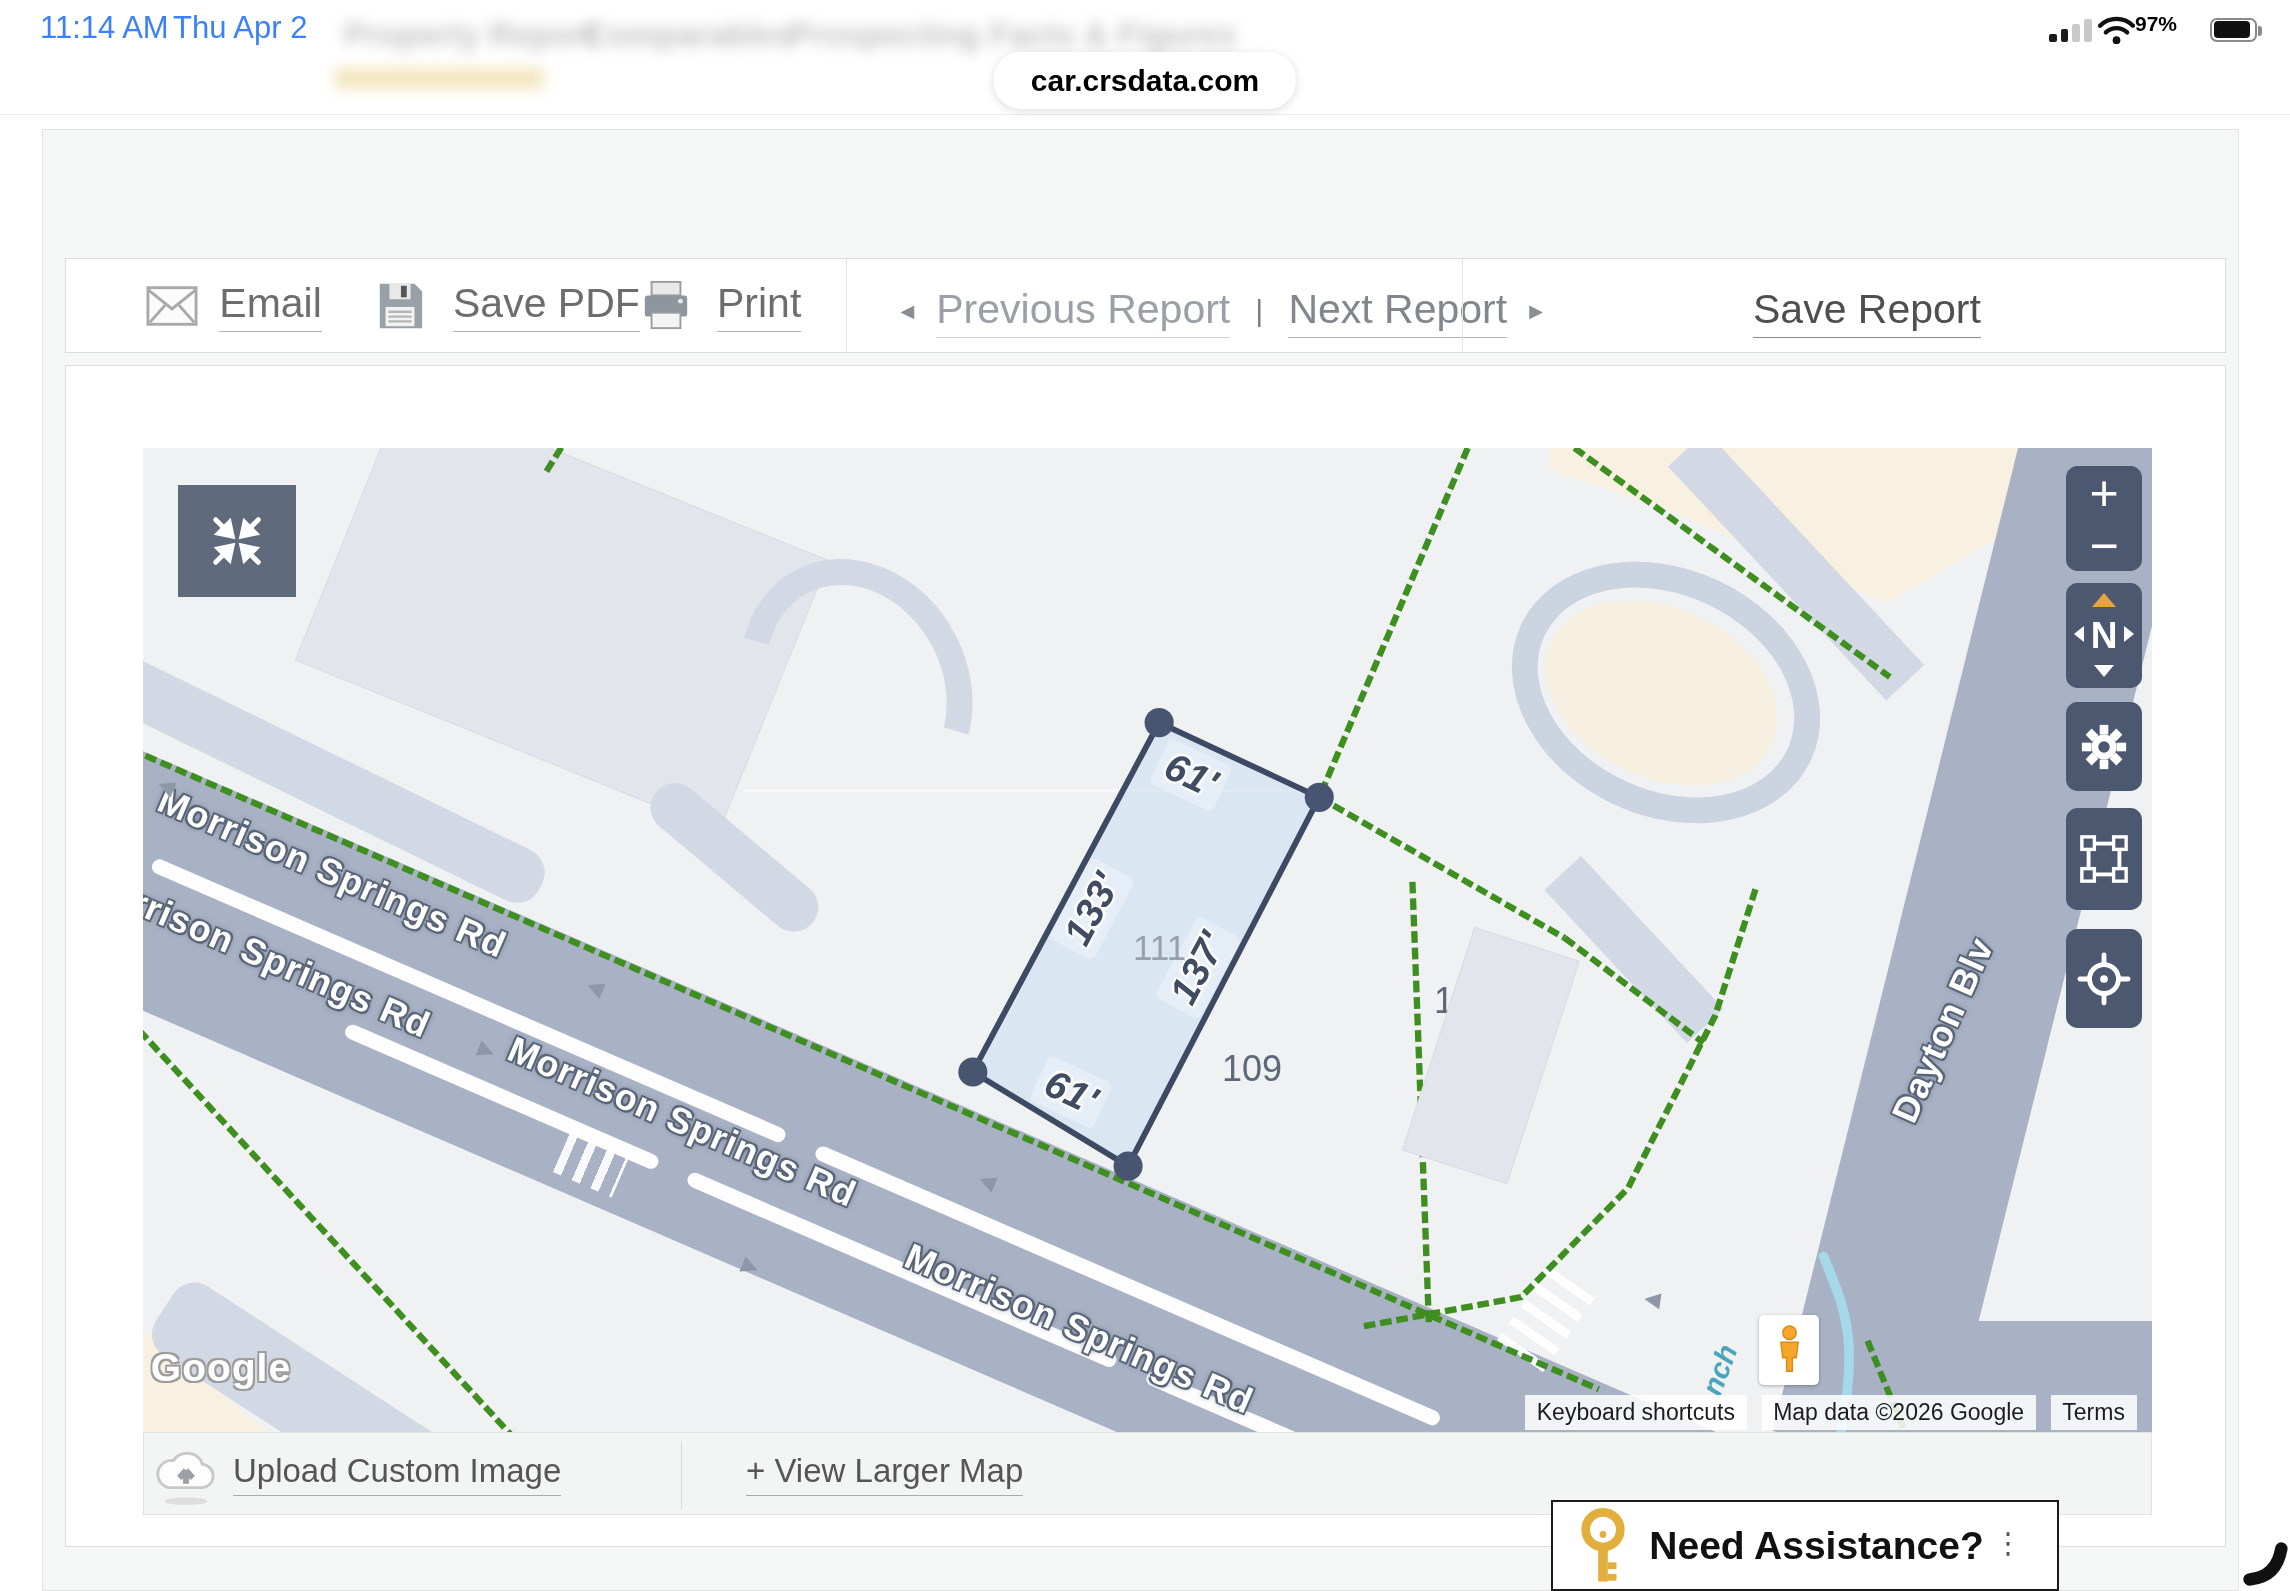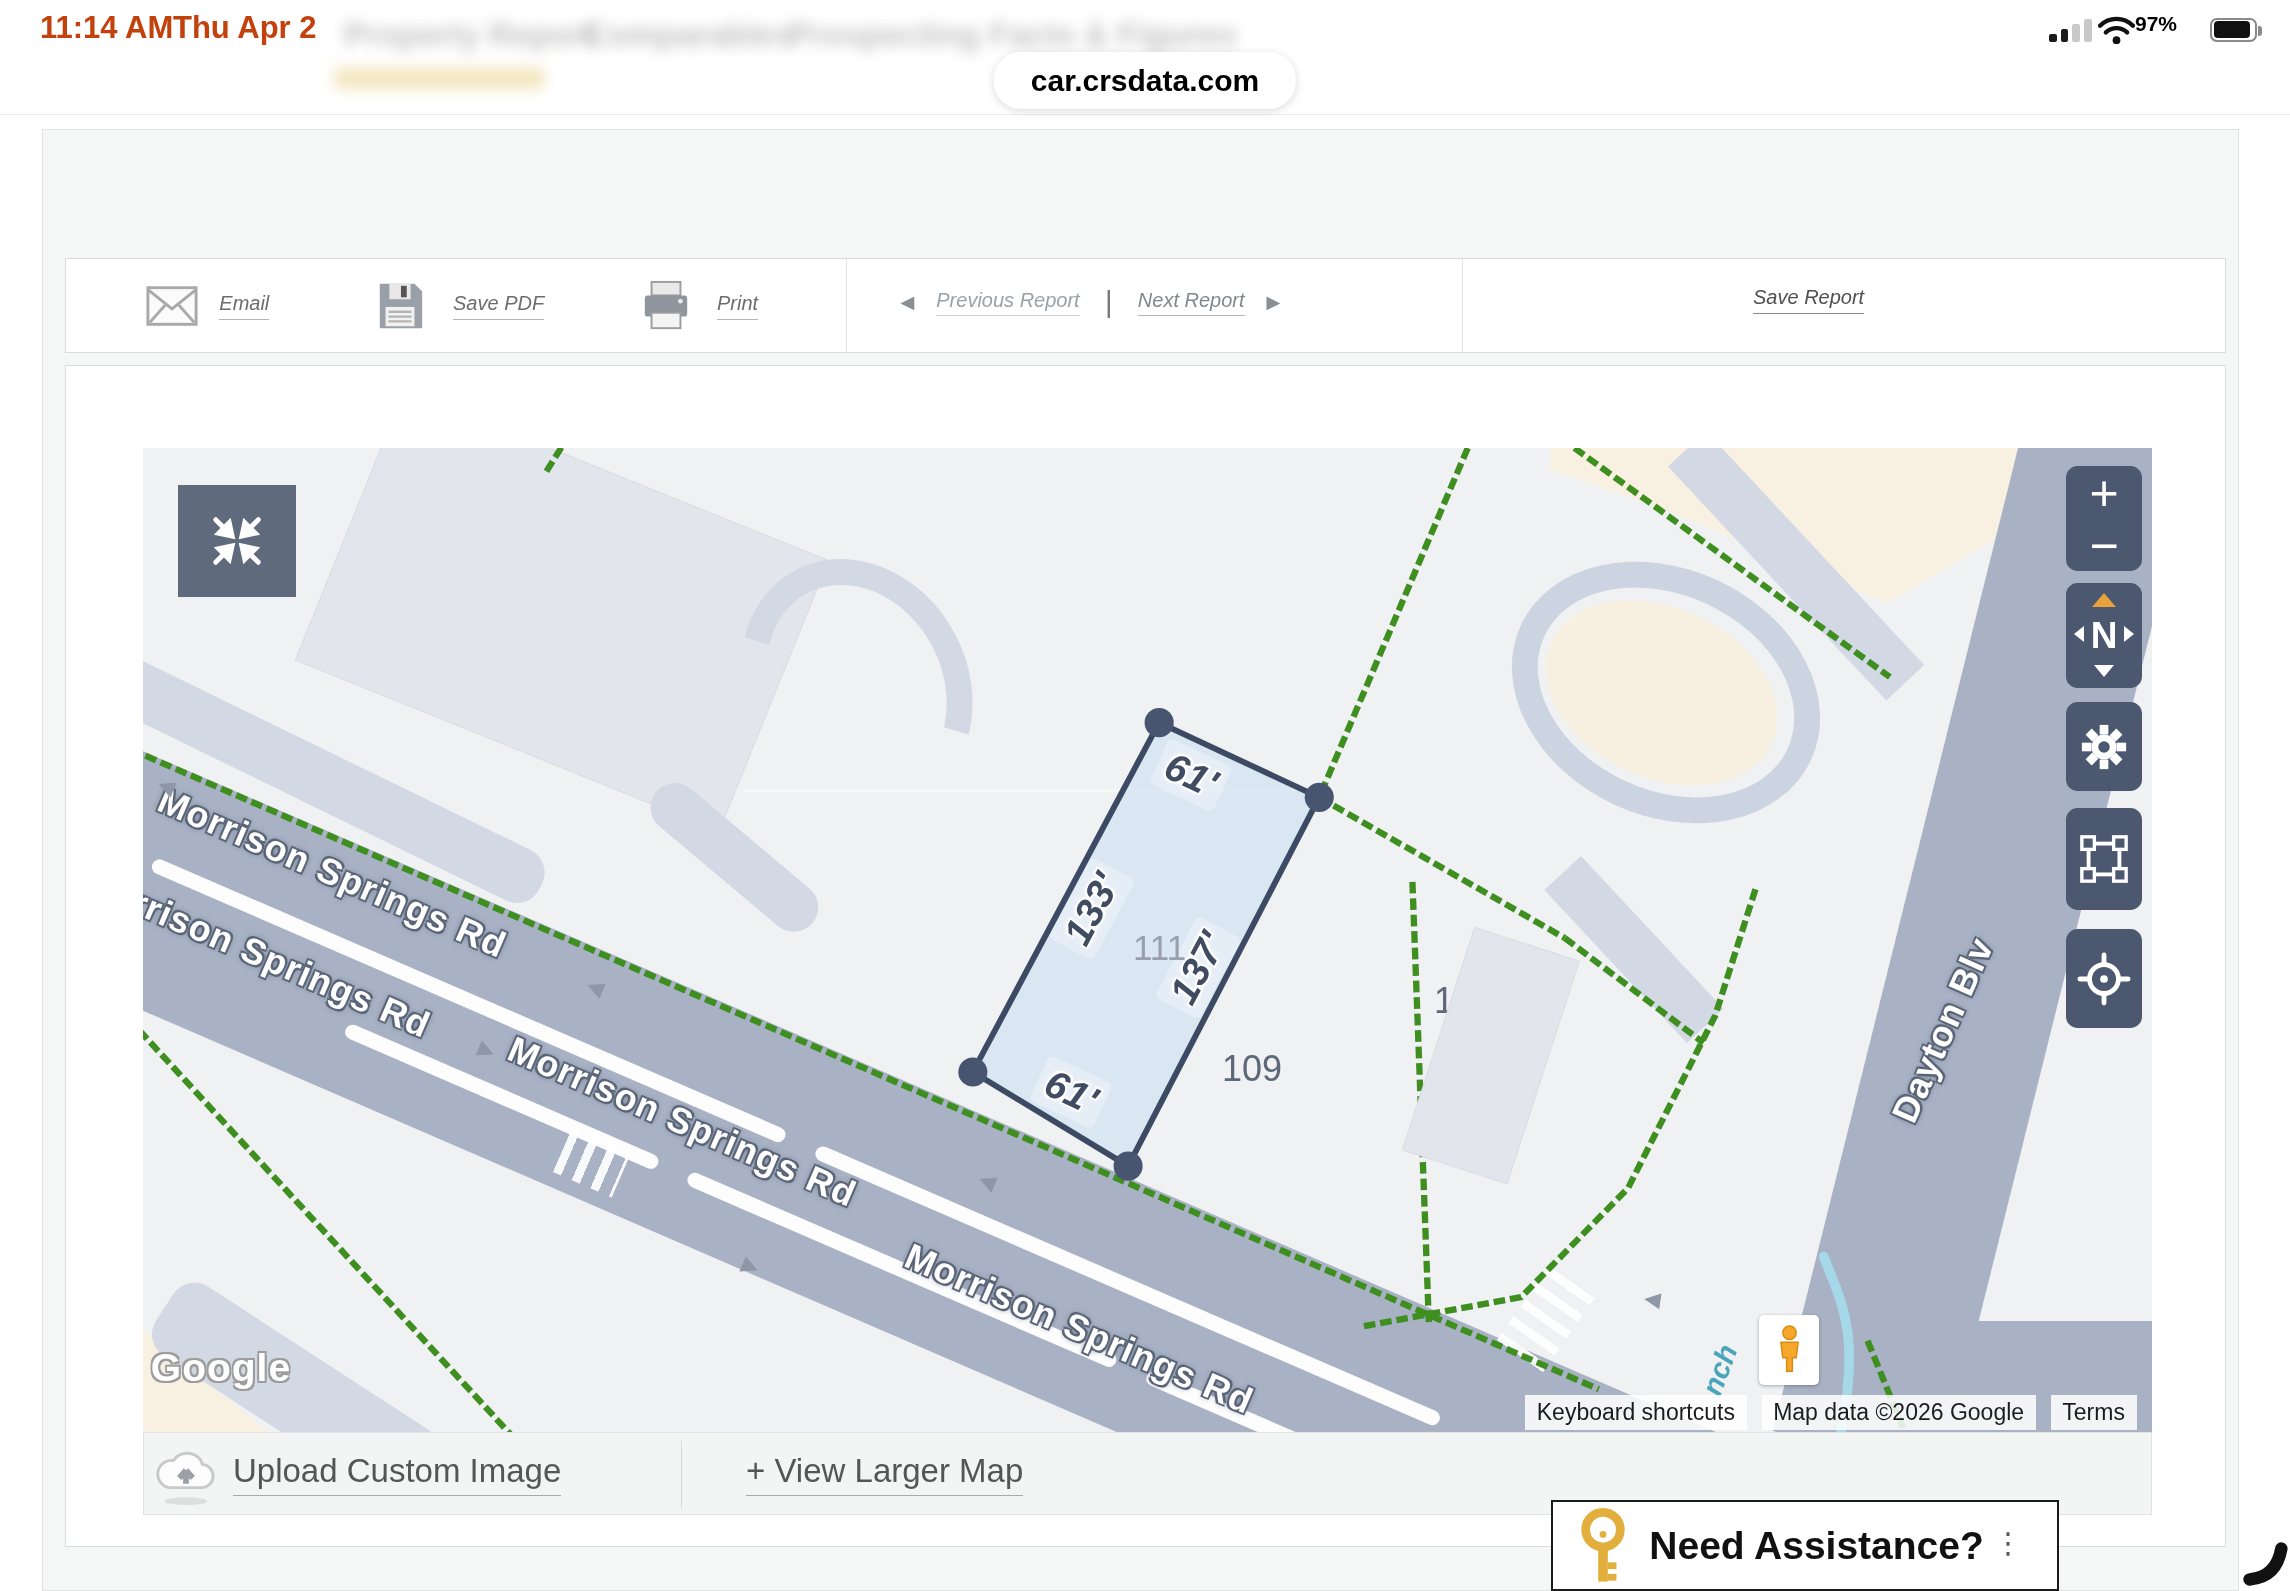--- a/index.html
+++ b/index.html
@@ -2,21 +2,21 @@
 <html><head>
 <meta charset="utf-8">
 <style>
   * { margin:0; padding:0; box-sizing:border-box; }
   html,body { width:2290px; height:1591px; overflow:hidden; background:#fff;
     font-family:"Liberation Sans","DejaVu Sans",sans-serif; }
 
   
   #chrome { position:absolute; left:0; top:0; width:2290px; height:115px; background:#fff;
     border-bottom:1px solid #ececec; z-index:50; }
-  .statustext { position:absolute; top:9.7px; font-size:31px; font-weight:bold; color:#c2410c; }
+  .statustext { position:absolute; top:9.7px; font-size:31px; font-weight:normal; color:#3b82f6; }
   .fadedtab { position:absolute; top:15.5px; font-size:33px; font-weight:bold; color:#8f8f8f;
     filter:blur(6.8px); opacity:.55; white-space:nowrap; }
   #tab-underline { position:absolute; left:335px; top:68px; width:209px; height:21.3px;
     background:#f0dfae; filter:blur(6.8px); opacity:.8; }
   #url-pill { position:absolute; left:50%; top:52px; transform:translateX(-50%);
     background:#fff; border-radius:27px; padding:11.6px 37px; font-size:30px; font-weight:bold;
     color:#000; box-shadow:0 1.9px 9.7px rgba(0,0,0,.14); z-index:60; }
   #sig-bars { position:absolute; left:2049px; top:19.4px; width:45px; height:23px; }
   #sig-bars i { position:absolute; bottom:0; width:7.8px; border-radius:1.9px; background:#1b1b1b; }
   #sig-bars i:nth-child(1){left:0;height:8.7px;} #sig-bars i:nth-child(2){left:11.6px;height:13.6px;}
@@ -31,21 +31,21 @@
   
   #panel { position:absolute; left:42px; top:129px; width:2197px; height:1462px;
     background:#f5f6f6; border:1px solid #e2e2e2; }
   .card { position:absolute; background:#fff; border:1px solid #dcdcdc; }
   #card-back  { left:64px; top:150px; width:2161px; height:95px; }
   #card-tools { left:64px; top:257px; width:2161px; height:95px; }
   #card-map   { left:64px; top:364px; width:2161px; height:1182px; }
   .ulink { color:#4a4a4a; font-size:32px; text-decoration:none; border-bottom:1.9px solid #6b6b6b;
     padding-bottom:3.9px; cursor:pointer; white-space:nowrap; }
   #back-link { position:absolute; left:74px; top:32px; font-size:34px; }
-  .tlabel { color:#6d6d6d; font-size:20px; border-bottom:1.9px solid #b5b5b5; padding-bottom:3.9px; cursor:pointer;font-style:italic; }
+  .tlabel { color:#6d6d6d; font-size:41px; border-bottom:1.9px solid #b5b5b5; padding-bottom:3.9px; cursor:pointer; }
   .tooldiv { position:absolute; top:0; width:1px; height:93px; background:#e3e3e3; }
   .ticon { width:52px; height:52px; }
   .navarrow { color:#8a8f94; font-size:23px; }
   .toolrow { position:absolute; display:flex; align-items:center; }
 
   
   #map { position:absolute; left:77px; top:82px; width:2009px; height:984px;
     background:#f0f1f3; overflow:hidden; cursor:grab; }
   .road { position:absolute; background:#a8b2c4; transform-origin:0 0; }
   .drive { position:absolute; background:#d3d9e4; transform-origin:0 0; border-radius:25px; }

